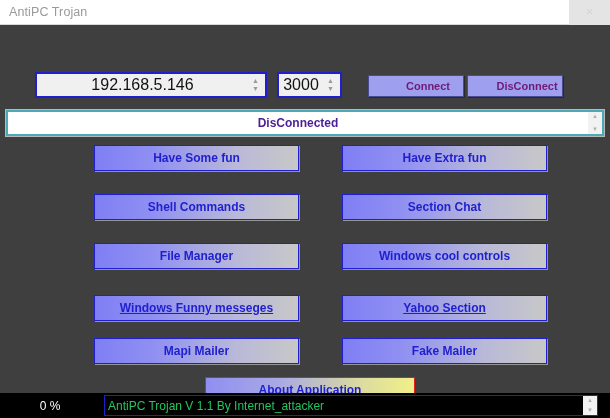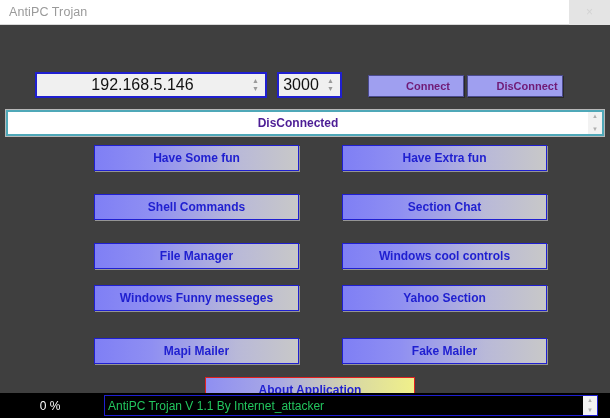--- a/index.html
+++ b/index.html
@@ -162,21 +162,21 @@
     justify-content: center;
     box-shadow: 1px 1px 0 rgba(255,255,255,0.45);
     user-select: none;
     white-space: nowrap;
   }
   .col-left  { left: 62px;  width: 205px; margin-left: 32px; }
   .col-right { left: 342px; width: 205px; }
   .row-1 { top: 120px; }
   .row-2 { top: 169px; }
   .row-3 { top: 218px; }
-  .row-4 { top: 260px; }
+  .row-4 { top: 270px; text-decoration: underline; }
   .row-5 { top: 313px; }
 
   #about-btn {
     position: absolute;
     left: 205px; top: 352px;
     width: 210px; height: 25px;
     border: 1px solid #e02020;
     box-sizing: border-box;
     background: linear-gradient(to right, #8f8ff2 0%, #a9a9e4 35%, #dcdc9f 75%, #f0f08a 100%);
     color: #1f1fd0;

